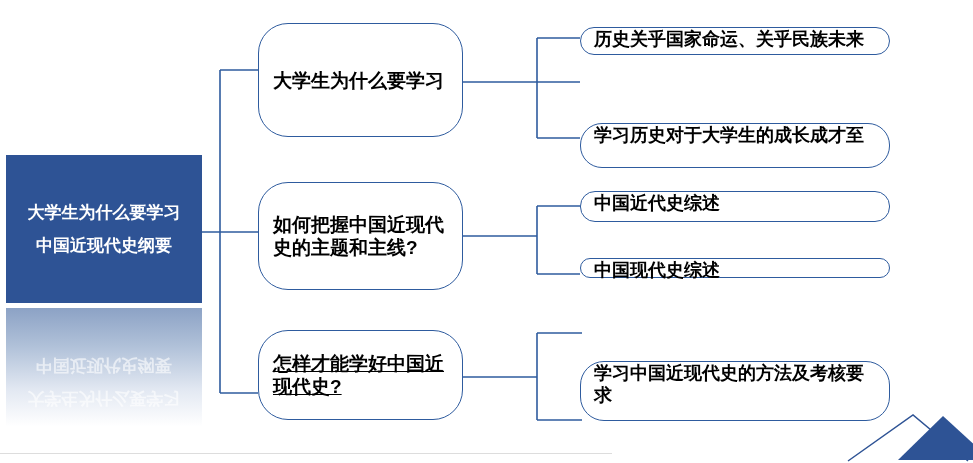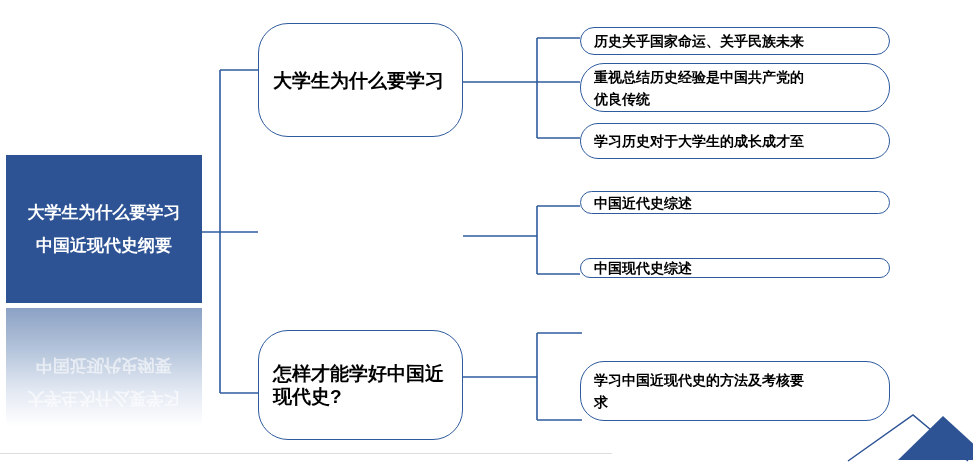--- a/index.html
+++ b/index.html
@@ -30,34 +30,34 @@
   .qbox{
     position:absolute;left:258px;width:205px;
     background:#ffffff;border:1.6px solid #2E5B9E;border-radius:30px;
     box-sizing:border-box;
     display:flex;flex-direction:column;justify-content:center;
     padding-left:14px;padding-right:8px;
     font-size:19px;font-weight:bold;color:#000;line-height:23px;
   }
   .q1{top:23px;height:114px;}
   .q2{top:182px;height:108px;}
-  .q3{top:330px;height:110px;}
+  .q3{top:330px;height:90px;text-decoration:underline;}
   
   .abox{
     position:absolute;left:580px;width:310px;
     background:#ffffff;border:1.6px solid #2E5B9E;
     box-sizing:border-box;
-    display:flex;flex-direction:column;justify-content:center;
+    display:flex;flex-direction:column;
     padding-left:13px;padding-right:6px;
-    font-size:14px;font-weight:bold;color:#000;line-height:22px;
+    font-size:18px;font-weight:bold;color:#000;line-height:22px;
   }
   .a11{top:27px;height:28px;border-radius:14px;}
   .a12{top:63px;height:49px;border-radius:24px;}
-  .a13{top:123px;height:36px;border-radius:22px;}
-  .a21{top:191px;height:23px;border-radius:15px;}
+  .a13{top:123px;height:45px;border-radius:22px;}
+  .a21{top:191px;height:31px;border-radius:15px;}
   .a22{top:258px;height:20px;border-radius:16px;}
   .a31{top:361px;height:60px;border-radius:24px;}
   .ln{white-space:nowrap;}
   
   .slide-edge{
     position:absolute;left:0;top:453px;width:612px;height:1px;
     background:#D9D9D9;opacity:.9;
   }
 </style>
 </head>
@@ -102,34 +102,34 @@
     <div class="refl-inner">
       <div class="ln">大学生为什么要学习</div>
       <div class="ln">中国近现代史纲要</div>
     </div>
   </div>
 
   <div class="qbox q1">
     <div class="ln">大学生为什么要学习</div>
   </div>
 
+  <div class="qbox q2">
+    <div class="ln">如何把握中国近现代</div>
+    <div class="ln">史的主题和主线?</div>
+  </div>
 
   <div class="qbox q3">
     <div class="ln">怎样才能学好中国近</div>
     <div class="ln">现代史?</div>
   </div>
 
   <div class="abox a11">
     <div class="ln">历史关乎国家命运、关乎民族未来</div>
   </div>
 
-  <div class="abox a12">
-    <div class="ln">重视总结历史经验是中国共产党的</div>
-    <div class="ln">优良传统</div>
-  </div>
 
   <div class="abox a13">
     <div class="ln">学习历史对于大学生的成长成才至</div>
   </div>
 
   <div class="abox a21">
     <div class="ln">中国近代史综述</div>
   </div>
 
   <div class="abox a22">

